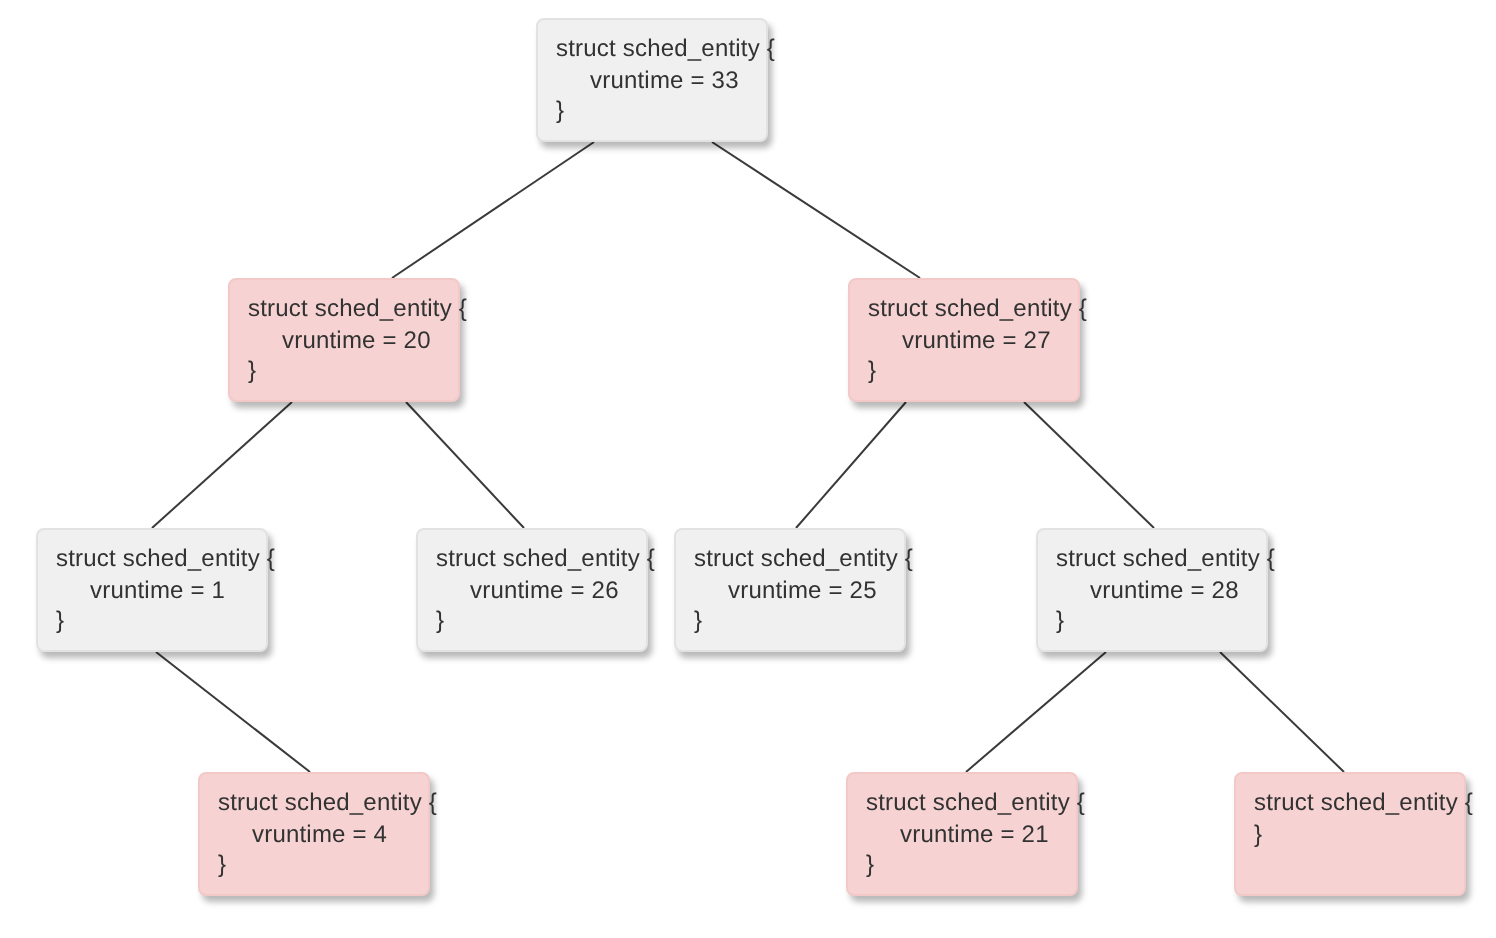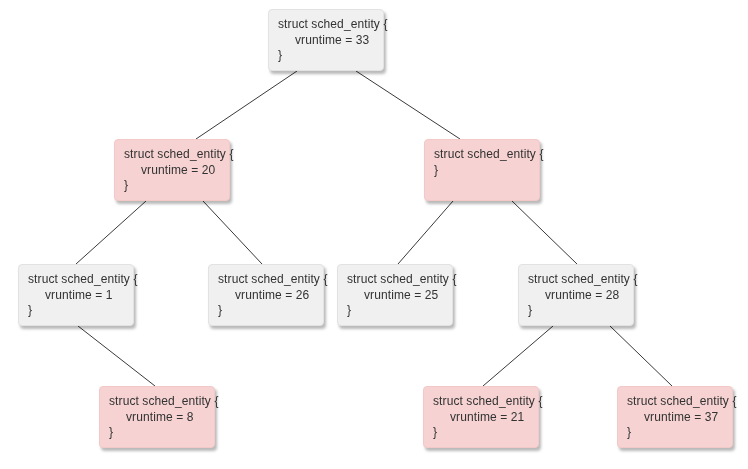--- a/index.html
+++ b/index.html
@@ -64,22 +64,22 @@
       <line x1="203" y1="201" x2="262" y2="264" stroke="#3a3a3a" stroke-width="1"></line>
       <line x1="453" y1="201" x2="398" y2="264" stroke="#3a3a3a" stroke-width="1"></line>
       <line x1="512" y1="201" x2="577" y2="264" stroke="#3a3a3a" stroke-width="1"></line>
       <line x1="78" y1="326" x2="155" y2="386" stroke="#3a3a3a" stroke-width="1"></line>
       <line x1="553" y1="326" x2="483" y2="386" stroke="#3a3a3a" stroke-width="1"></line>
       <line x1="610" y1="326" x2="672" y2="386" stroke="#3a3a3a" stroke-width="1"></line>
     </svg>
   <div id="node-layer">
       <div class="node gray" style="left: 268px; top: 9px; width: 116px; height: 62px;"><span class="line">struct sched_entity {</span><span class="line indent">vruntime = 33</span><span class="line">}</span></div>
       <div class="node red" style="left: 114px; top: 139px; width: 116px; height: 62px;"><span class="line">struct sched_entity {</span><span class="line indent">vruntime = 20</span><span class="line">}</span></div>
-      <div class="node red" style="left: 424px; top: 139px; width: 116px; height: 62px;"><span class="line">struct sched_entity {</span><span class="line">}</span></div>
+      <div class="node red" style="left: 424px; top: 139px; width: 116px; height: 62px;"><span class="line">struct sched_entity {</span><span class="line indent">vruntime = 27</span><span class="line">}</span></div>
       <div class="node gray" style="left: 18px; top: 264px; width: 116px; height: 62px;"><span class="line">struct sched_entity {</span><span class="line indent">vruntime = 1</span><span class="line">}</span></div>
       <div class="node gray" style="left: 208px; top: 264px; width: 116px; height: 62px;"><span class="line">struct sched_entity {</span><span class="line indent">vruntime = 26</span><span class="line">}</span></div>
       <div class="node gray" style="left: 337px; top: 264px; width: 116px; height: 62px;"><span class="line">struct sched_entity {</span><span class="line indent">vruntime = 25</span><span class="line">}</span></div>
       <div class="node gray" style="left: 518px; top: 264px; width: 116px; height: 62px;"><span class="line">struct sched_entity {</span><span class="line indent">vruntime = 28</span><span class="line">}</span></div>
-      <div class="node red" style="left: 99px; top: 386px; width: 116px; height: 62px;"><span class="line">struct sched_entity {</span><span class="line indent">vruntime = 8</span><span class="line">}</span></div>
+      <div class="node red" style="left: 99px; top: 386px; width: 116px; height: 62px;"><span class="line">struct sched_entity {</span><span class="line indent">vruntime = 4</span><span class="line">}</span></div>
       <div class="node red" style="left: 423px; top: 386px; width: 116px; height: 62px;"><span class="line">struct sched_entity {</span><span class="line indent">vruntime = 21</span><span class="line">}</span></div>
-      <div class="node red" style="left: 617px; top: 386px; width: 116px; height: 62px;"><span class="line">struct sched_entity {</span><span class="line indent">vruntime = 37</span><span class="line">}</span></div>
+      <div class="node red" style="left: 617px; top: 386px; width: 116px; height: 62px;"><span class="line">struct sched_entity {</span><span class="line">}</span></div>
     </div>
 </div>
 
 </body></html>

